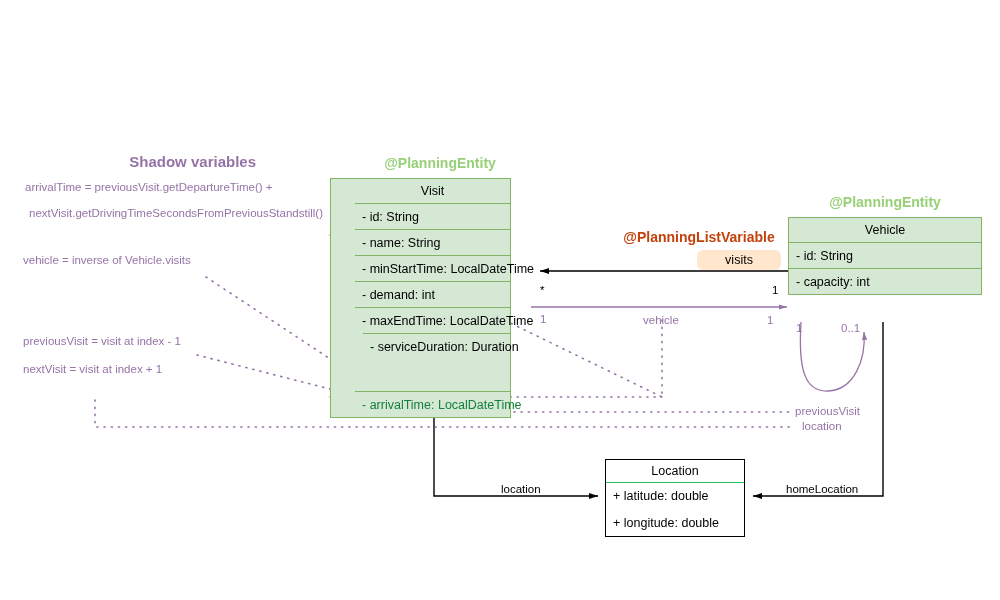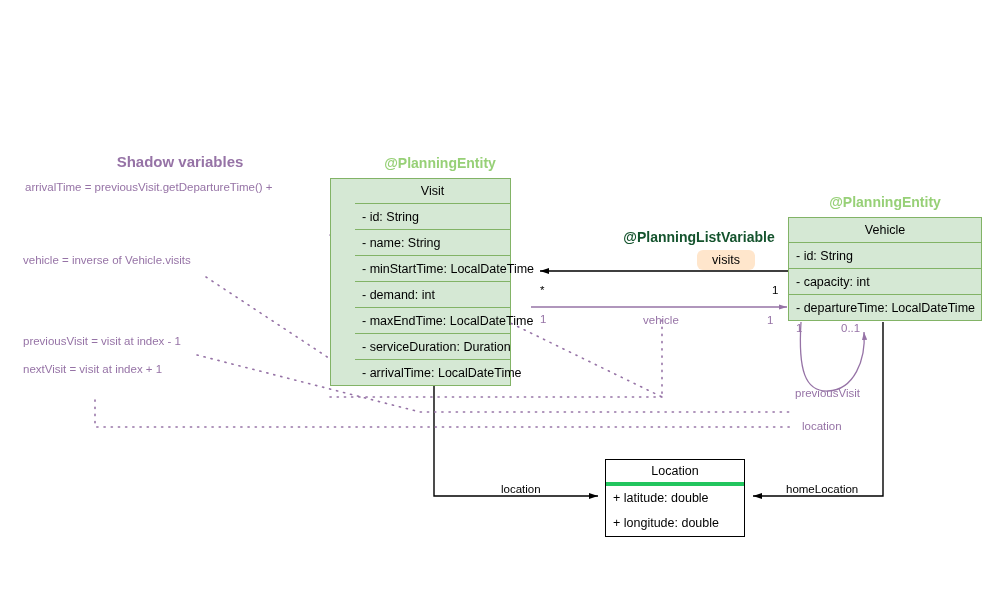--- a/index.html
+++ b/index.html
@@ -49,58 +49,58 @@
     white-space: nowrap;
   }
   .uml-class .uml-name {
     font-size: 12.5px;
     color: #000000;
     display: flex;
     align-items: center;
     justify-content: center;
     white-space: nowrap;
   }
-  .uml-row.shadow-attr { color: #000000; }
+  .uml-row.shadow-attr { color: #15803d; margin-top: 32px; }
 
   .uml-class.plain {
     border: 1px solid #000000;
     background: #ffffff;
   }
-  .uml-class.plain .uml-row { border-top: 4px solid #22c55e; color:#000; }
+  .uml-class.plain .uml-row { border-top: 1px solid #22c55e; color:#000; }
   .uml-class.plain .uml-name { color: #000000; }
 
   .stereotype {
     position: absolute;
     font-size: 14px;
     font-weight: bold;
     color: #97d077;
     white-space: nowrap;
     text-align: center;
   }
-  .stereotype.orange { color: #14532d; }
+  .stereotype.orange { color: #c2410c; }
 
   .badge {
     position: absolute;
     background: #ffe6cc;
     border-radius: 6px;
     font-size: 12.5px;
     color: #000000;
     display: flex;
     align-items: center;
     justify-content: center;
     white-space: nowrap;
   }
 
   .section-title {
     position: absolute;
     font-size: 15px;
     font-weight: bold;
     color: #9673a6;
     white-space: nowrap;
-    text-align: center;
+    text-align: right;
   }
   .shadow-note {
     position: absolute;
     font-size: 11.5px;
     color: #9673a6;
     white-space: nowrap;
   }
 
   .edge-label {
     position: absolute;
@@ -164,65 +164,65 @@
     </g>
     <g stroke="#9673a6" stroke-width="1.6" stroke-linecap="round" fill="none" stroke-dasharray="1.2 6">
       <path d="M662,320 L662,397"></path>
     </g>
   </svg>
 
 
   <div class="section-title" style="left:104px; top:153px; width:152px;">Shadow variables</div>
 
   <div class="shadow-note" style="left:25px; top:181px;">arrivalTime = previousVisit.getDepartureTime() +</div>
+  <div class="shadow-note" style="left:29px; top:207px;">nextVisit.getDrivingTimeSecondsFromPreviousStandstill()</div>
   <div class="shadow-note" style="left:23px; top:254px;">vehicle = inverse of Vehicle.visits</div>
   <div class="shadow-note" style="left:23px; top:335px;">previousVisit = visit at index - 1</div>
   <div class="shadow-note" style="left:23px; top:363px;">nextVisit = visit at index + 1</div>
 
   <div class="stereotype" style="left:350px; top:155px; width:180px;">@PlanningEntity</div>
 
   <div class="uml-class" style="left:330px; top:178px; width:181px;padding-left:24px;">
     <div class="uml-name" style="height:24px;">Visit</div>
     <div class="uml-row" style="height:26px;">- id: String</div>
     <div class="uml-row" style="height:26px;">- name: String</div>
     <div class="uml-row" style="height:26px;">- minStartTime: LocalDateTime</div>
     <div class="uml-row" style="height:26px;">- demand: int</div>
     <div class="uml-row" style="height:26px;">- maxEndTime: LocalDateTime</div>
-    <div class="uml-row" style="height:26px;">- serviceDuration: Duration</div>
+    <div class="uml-row" style="height:26px;margin-left:8px;">- serviceDuration: Duration</div>
     <div class="uml-row shadow-attr" style="height:26px;">- arrivalTime: LocalDateTime</div>
   </div>
 
   <div class="stereotype" style="left:795px; top:194px; width:180px;">@PlanningEntity</div>
 
   <div class="uml-class" style="left:788px; top:217px; width:194px;">
     <div class="uml-name" style="height:24px;">Vehicle</div>
     <div class="uml-row" style="height:26px;">- id: String</div>
     <div class="uml-row" style="height:26px;">- capacity: int</div>
-    <div class="uml-row" style="height:26px;">- departureTime: LocalDateTime</div>
   </div>
 
   <div class="uml-class plain" style="left:605px; top:459px; width:140px;">
     <div class="uml-name" style="height:22px;">Location</div>
     <div class="uml-row" style="height:27px;">+ latitude: double</div>
     <div class="uml-row" style="height:27px; border-top:none;">+ longitude: double</div>
   </div>
 
   <div class="stereotype orange" style="left:609px; top:229px; width:180px;">@PlanningListVariable</div>
 
-  <div class="badge" style="left:697px; top:250px; width:58px; height:20px;">visits</div>
+  <div class="badge" style="left:697px; top:250px; width:84px; height:20px;">visits</div>
 
   <div class="edge-label mult" style="left:540px; top:284px;">*</div>
   <div class="edge-label mult" style="left:772px; top:284px;">1</div>
 
   <div class="edge-label purple" style="left:540px; top:313px;">1</div>
   <div class="edge-label purple" style="left:643px; top:314px;">vehicle</div>
   <div class="edge-label purple" style="left:767px; top:314px;">1</div>
 
   <div class="edge-label purple" style="left:796px; top:322px;">1</div>
   <div class="edge-label purple" style="left:841px; top:322px;text-align:center;">0..1</div>
 
-  <div class="edge-label purple" style="left:795px; top:387px;">previousVisit</div>
+  <div class="edge-label purple" style="left:795px; top:405px;">previousVisit</div>
   <div class="edge-label purple" style="left:802px; top:420px;">location</div>
 
   <div class="edge-label" style="left:501px; top:483px;">location</div>
   <div class="edge-label" style="left:786px; top:483px;">homeLocation</div>
 
 </div>
 
 </body></html>

